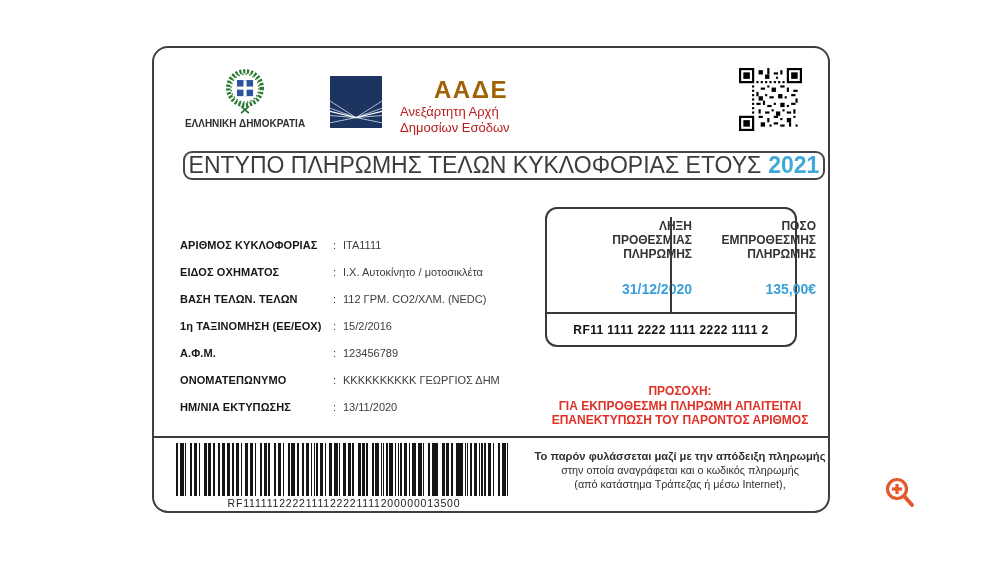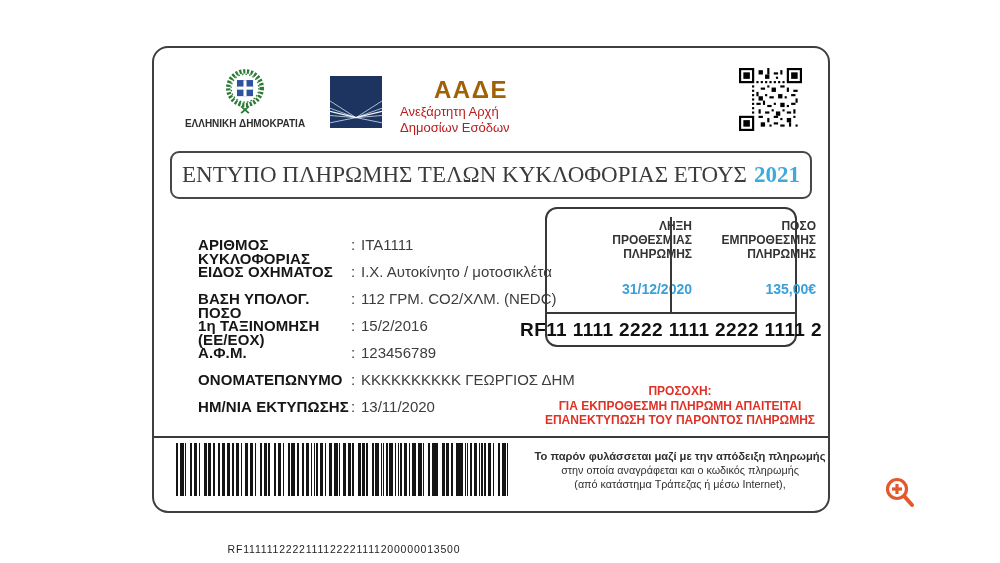--- a/index.html
+++ b/index.html
@@ -4,54 +4,54 @@
 <style>
   html,body{margin:0;padding:0;background:#fff;}
   #stage{position:relative;width:1000px;height:563px;background:#fff;overflow:hidden;
          font-family:"Liberation Sans","DejaVu Sans",sans-serif;color:#3c3c3c;}
   .abs{position:absolute;}
 
   
   .card{left:152px;top:46px;width:678px;height:467px;border:2px solid #3f3f3f;border-radius:16px;background:#fff;box-sizing:border-box;}
 
   
-  .titlebar{left:170px;top:151px;width:642px;height:48px;border:2px solid #474747;border-radius:9px;box-sizing:border-box;
-            display:flex;align-items:center;justify-content:center;font-size:23px;color:#3c3c3c;white-space:nowrap;font-family:Liberation Serif, serif;}
+  .titlebar{left:183px;top:151px;width:642px;height:29px;border:2px solid #474747;border-radius:9px;box-sizing:border-box;
+            display:flex;align-items:center;justify-content:center;font-size:23px;color:#3c3c3c;white-space:nowrap;}
   .titlebar .year{color:#3fa9dc;margin-left:7px;font-weight:bold;}
 
   
   .sec-head{left:180px;top:203px;font-size:15px;font-weight:bold;color:#1c1c1c;letter-spacing:.2px;}
   .fields{left:180px;top:238px;width:360px;}
-  .frow{display:flex;height:14px;line-height:14px;margin-bottom:13px;font-size:15px;margin-left:18px;}
+  .frow{display:flex;height:14px;line-height:14px;margin-bottom:13px;font-size:11px;}
   .frow .lbl{width:153px;font-weight:bold;color:#161616;flex:none;letter-spacing:.1px;}
   .frow .sep{width:10px;flex:none;color:#3d3d3d;}
   .frow .val{color:#3d3d3d;white-space:nowrap;}
 
   
   .paybox{left:545px;top:207px;width:252px;height:140px;border:2px solid #383838;border-radius:12px;box-sizing:border-box;}
   .pay-col{position:absolute;top:10px;width:145px;text-align:right;}
   .pay-col.left{left:0;}
   .pay-col.right{left:124px;}
   .pay-head{font-size:12px;font-weight:bold;color:#333;line-height:14px;white-space:pre-line;}
   .pay-val{margin-top:20px;font-size:14px;font-weight:bold;color:#3aa0d9;}
   .pay-vline{position:absolute;left:123px;top:8px;width:2px;height:95px;background:#383838;}
   .pay-hline{position:absolute;left:0;top:103px;width:100%;height:2px;background:#383838;}
   .pay-rf{position:absolute;left:0;top:105px;width:100%;height:31px;display:flex;align-items:center;justify-content:center;
-          font-size:19px;font-weight:bold;color:#111;letter-spacing:.4px;white-space:nowrap;}
+          font-size:12px;font-weight:bold;color:#111;letter-spacing:.4px;white-space:nowrap;}
 
   
   .warning{left:528px;top:384px;width:304px;text-align:center;color:#e03127;font-weight:bold;font-size:12px;line-height:14.5px;}
 
   
   .strip-line{left:154px;top:436px;width:674px;height:2px;background:#3a3a3a;}
   .barcode{left:176px;top:443px;width:336px;height:53px;background-color:#fff;
     background-image:
       repeating-linear-gradient(90deg,#151515 0 2px,transparent 2px 4px,#151515 4px 7px,transparent 7px 9px,#151515 9px 10px,transparent 10px 14px),
       repeating-linear-gradient(90deg,#151515 0 1px,transparent 1px 6px,#151515 6px 8px,transparent 8px 15px,#151515 15px 16px,transparent 16px 23px);}
-  .barcode-num{left:176px;top:497px;width:336px;text-align:center;font-size:10.5px;color:#222;letter-spacing:.8px;white-space:nowrap;margin-top:46px;}
+  .barcode-num{left:176px;top:497px;width:336px;text-align:center;font-size:10.5px;color:#222;letter-spacing:.8px;white-space:nowrap;}
   .footnote{left:528px;top:449px;width:304px;text-align:center;font-size:10.8px;color:#2f2f2f;line-height:14px;}
   .footnote .b{font-weight:bold;font-size:11.2px;}
 
   
   .magnifier{left:884px;top:476px;width:32px;height:34px;cursor:pointer;}
 </style>
 </head>
 <body>
 
 <div id="stage">
@@ -173,21 +173,21 @@
       <span class="lbl">ΑΡΙΘΜΟΣ ΚΥΚΛΟΦΟΡΙΑΣ</span>
       <span class="sep">:</span>
       <span class="val">ITA1111</span>
     </div>
     <div class="frow">
       <span class="lbl">ΕΙΔΟΣ ΟΧΗΜΑΤΟΣ</span>
       <span class="sep">:</span>
       <span class="val">Ι.Χ. Αυτοκίνητο / μοτοσικλέτα</span>
     </div>
     <div class="frow">
-      <span class="lbl">ΒΑΣΗ ΥΠΟΛΟΓ. ΠΟΣΟ</span>
+      <span class="lbl">ΒΑΣΗ ΤΕΛΩΝ. ΤΕΛΩΝ</span>
       <span class="sep">:</span>
       <span class="val">112 ΓΡΜ. CO2/ΧΛΜ. (NEDC)</span>
     </div>
     <div class="frow">
       <span class="lbl">1η ΤΑΞΙΝΟΜΗΣΗ (ΕΕ/ΕΟΧ)</span>
       <span class="sep">:</span>
       <span class="val">15/2/2016</span>
     </div>
     <div class="frow">
       <span class="lbl">Α.Φ.Μ.</span>
@@ -220,21 +220,21 @@
       <div class="pay-val">135,00€</div>
     </div>
     <div class="pay-vline"></div>
     <div class="pay-hline"></div>
     <div class="pay-rf">RF11 1111 2222 1111 2222 1111 2</div>
   </div>
 
   <div class="abs warning">
     <div>ΠΡΟΣΟΧΗ:</div>
     <div>ΓΙΑ ΕΚΠΡΟΘΕΣΜΗ ΠΛΗΡΩΜΗ ΑΠΑΙΤΕΙΤΑΙ</div>
-    <div>ΕΠΑΝΕΚΤΥΠΩΣΗ ΤΟΥ ΠΑΡΟΝΤΟΣ ΠΛΗΡΩΜΗΣ</div>
+    <div>ΕΠΑΝΕΚΤΥΠΩΣΗ ΤΟΥ ΠΑΡΟΝΤΟΣ ΑΡΙΘΜΟΣ</div>
   </div>
 
   <div class="abs strip-line"></div>
   <div class="abs barcode"></div>
   <div class="abs barcode-num">RF1111112222111122221111200000013500</div>
   <div class="abs footnote">
     <div class="b">Το παρόν φυλάσσεται μαζί με την απόδειξη πληρωμής</div>
     <div>στην οποία αναγράφεται και ο κωδικός πληρωμής</div>
     <div>(από κατάστημα Τράπεζας ή μέσω Internet),</div>
   </div>

